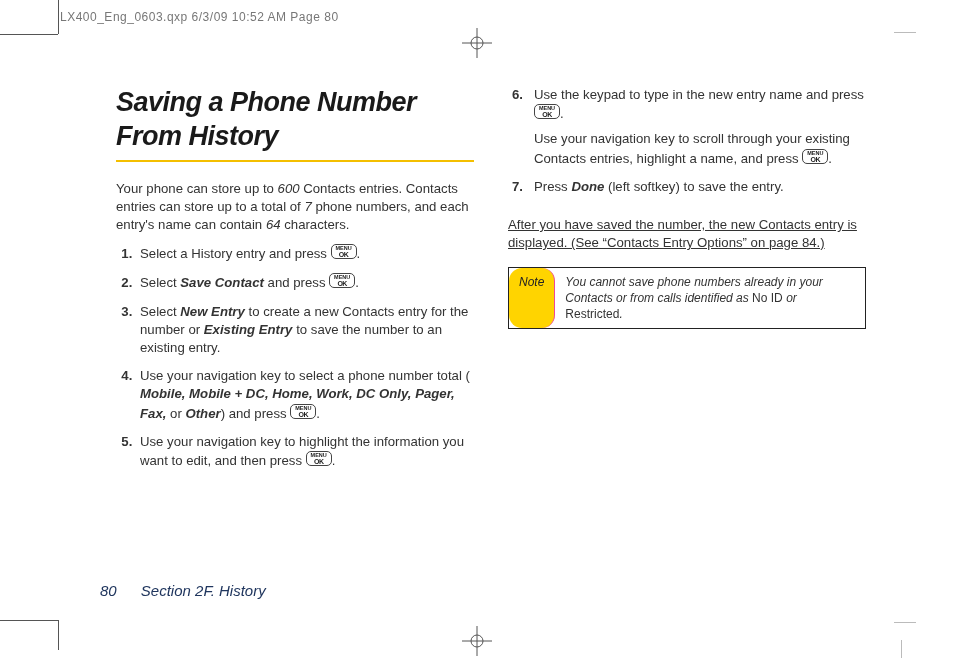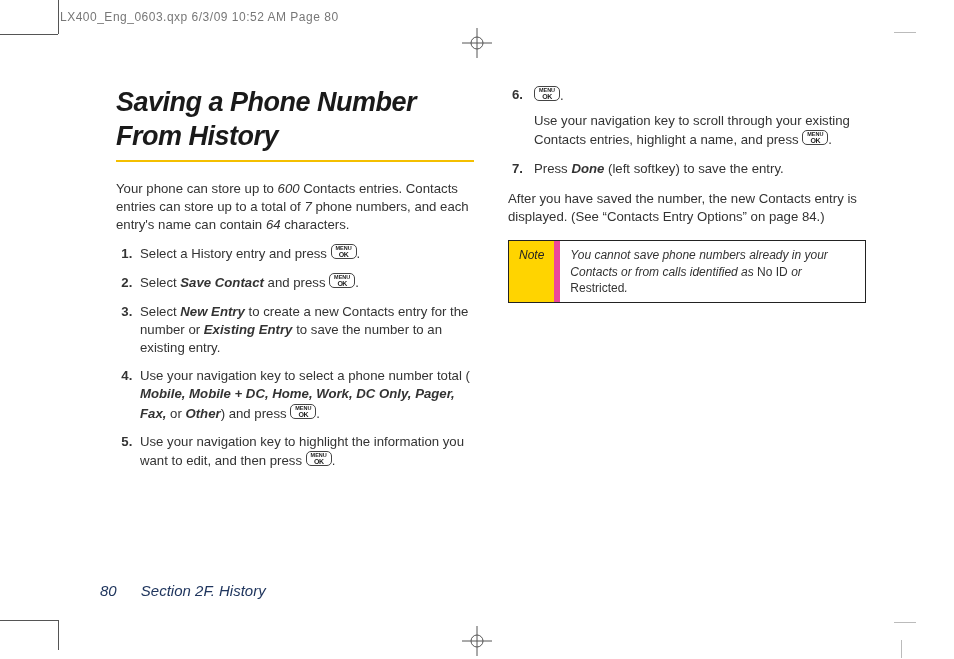--- a/index.html
+++ b/index.html
@@ -87,39 +87,40 @@
     text-align:center;
     color:#222;
     background:#fff;
   }
   .keycap .t { display:block; font-size:5.5px; line-height:5px; margin-top:1px; letter-spacing:0;}
   .keycap .b { display:block; font-size:7px; line-height:7px; font-weight:800; }
 
   .or { margin:4px 0 4px 0; }
   .sub { margin-top:7px; }
 
-  .after { margin: 12px 0 14px 0; }
+  .after { margin: 20px 0 14px 0; text-decoration: underline; }
 
   .note-box {
     display:flex;
     border:1px solid #222;
     font-size:12px;
     font-style: italic;
     color:#333;
     line-height:1.35;
   }
   .note-label {
     background:#ffd400;
     font-style: italic;
     font-weight:500;
     padding:6px 10px;
-    border-right:6px solid #ec4899;
+    border-right:1px solid #ec4899;
     color:#222;
     display:flex;
     align-items:flex-start;
+    border-radius:13px;
   }
   .note-body { padding:6px 10px; flex:1; }
 
   .footer {
     position:absolute;
     left:100px;
     bottom:60px;
     font-size:15px;
     font-style: italic;
     color:#20365e;
@@ -200,20 +201,21 @@
           <span>Use your navigation key to highlight the information you want to edit, and then press </span>
           <span class="keycap"><span class="t">MENU</span><span class="b">OK</span></span><span>.</span>
         </li>
       </ol>
     </div>
 
     <div class="col">
       <ul class="col2seq">
         <li>
           <span class="num">6.</span>
+          <span>Use the keypad to type in the new entry name and press </span>
           <span class="keycap"><span class="t">MENU</span><span class="b">OK</span></span><span>.</span>
           <div class="sub">
             <span>Use your navigation key to scroll through your existing Contacts entries, highlight a name, and press </span>
             <span class="keycap"><span class="t">MENU</span><span class="b">OK</span></span><span>.</span>
           </div>
         </li>
         <li>
           <span class="num">7.</span>
           <span>Press </span>
           <span class="em">Done</span>

